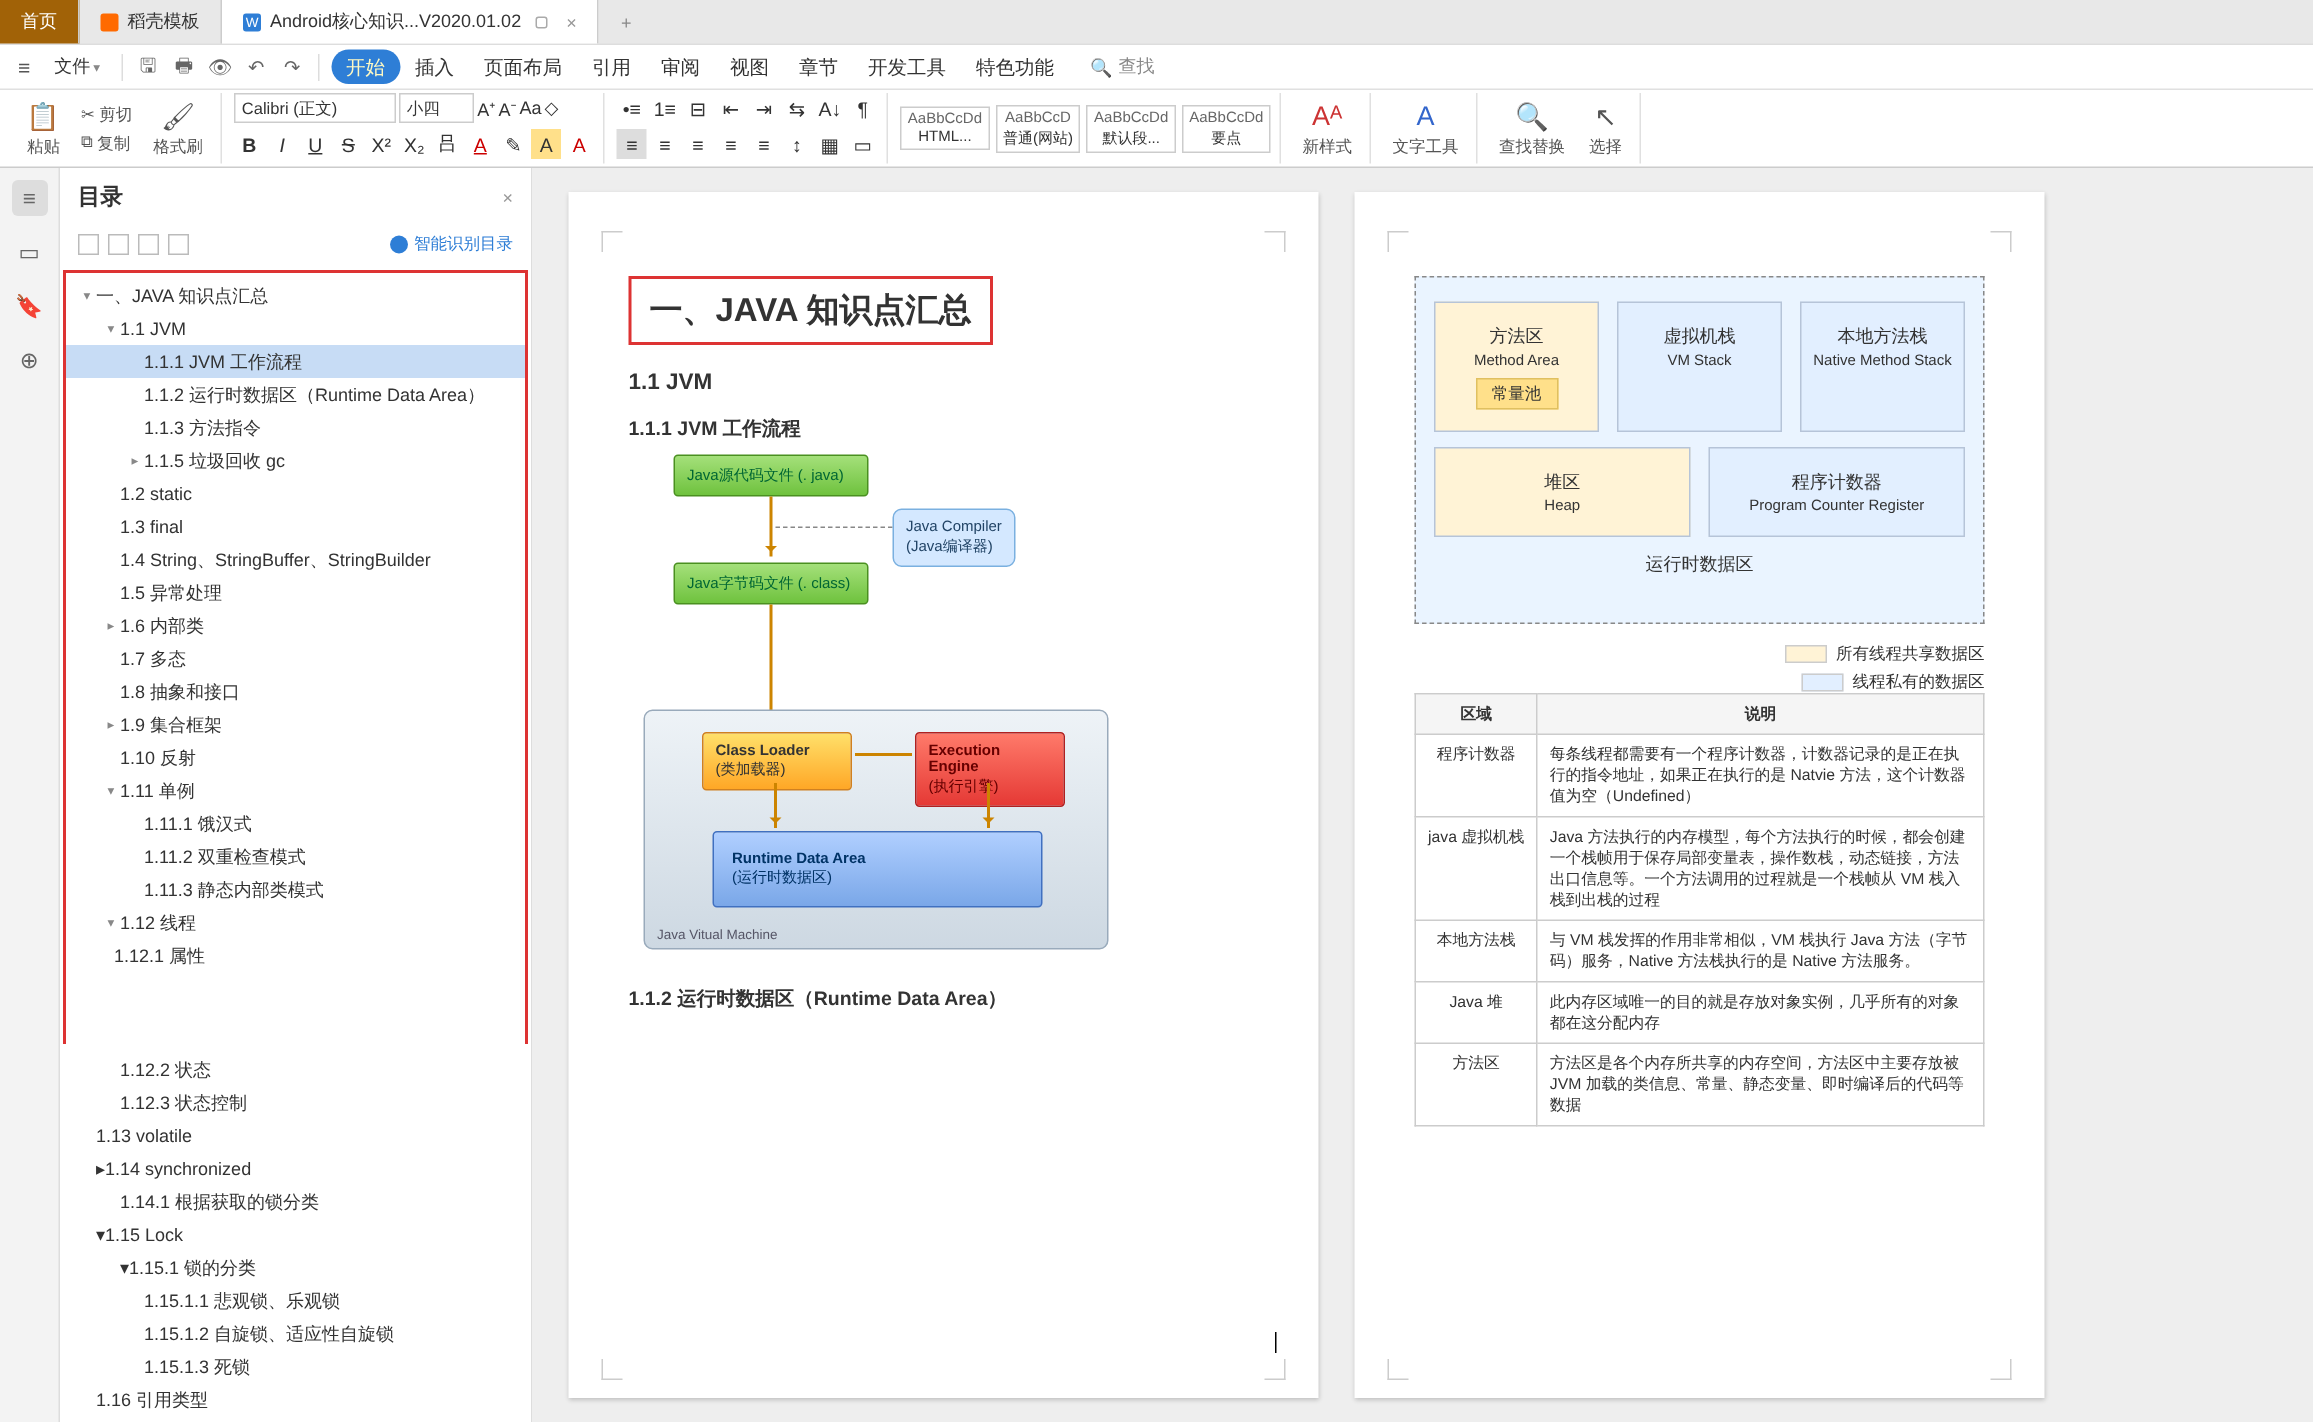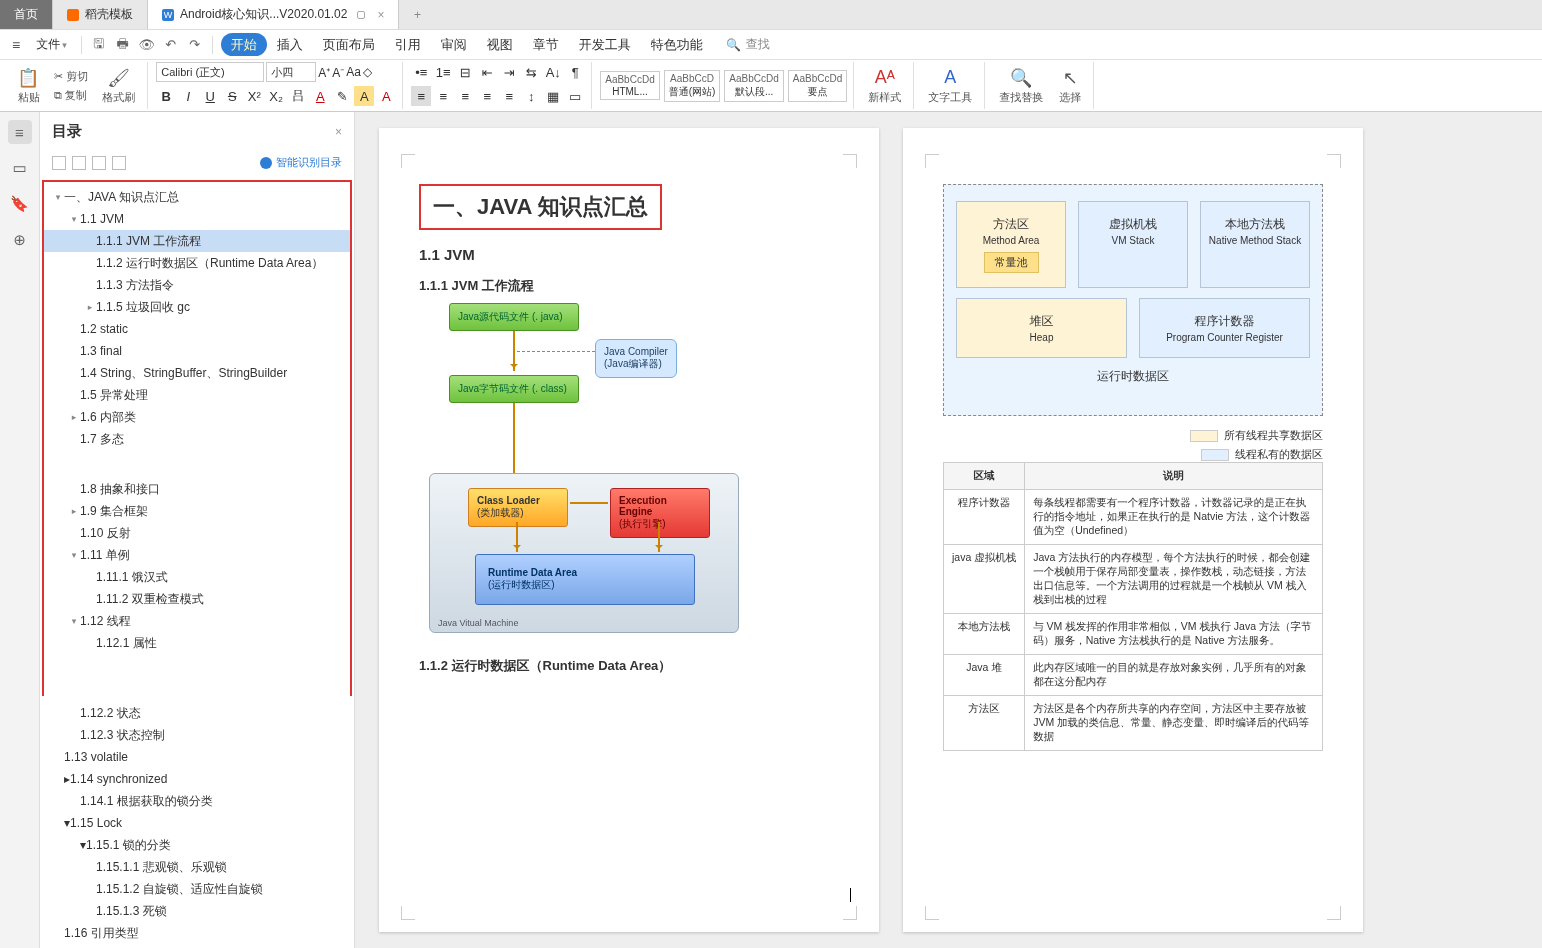--- a/index.html
+++ b/index.html
@@ -1,21 +1,21 @@
 <!DOCTYPE html>
 <html><head>
 <meta charset="utf-8">
 <style>
 *{box-sizing:border-box;margin:0;padding:0;font-family:"Microsoft YaHei",sans-serif}
 body{background:#f5f5f5;font-size:12px;color:#333;overflow:hidden}
 .app{display:flex;flex-direction:column;height:948px;width:1542px;background:#fff}
 
 .tabbar{display:flex;height:30px;background:#e8e8e8;border-bottom:1px solid #ddd;align-items:stretch}
 .tab{display:flex;align-items:center;padding:0 14px;gap:6px;border-right:1px solid #ccc;cursor:pointer;font-size:12px}
-.tab.home{background:#737373;color:#fff}
+.tab.home{background:#a16207;color:#fff}
 .tab.active{background:#fff}
 .tab .dot{width:12px;height:12px;border-radius:2px;display:inline-block}
 .tab .dot.orange{background:#ff6a00}
 .tab .dot.blue{background:#2e7ed6;color:#fff;font-size:9px;text-align:center;line-height:12px}
 .tab .state{width:8px;height:8px;border:1px solid #aaa;border-radius:2px;margin-left:4px}
 .tab .close{margin-left:6px;color:#999}
 .tab.add{width:36px;justify-content:center;color:#888;border-right:none}
 
 .menurow{display:flex;align-items:center;height:30px;padding:0 8px;gap:6px;border-bottom:1px solid #e0e0e0}
 .hamburger{font-size:14px;color:#555;padding:2px 4px}
@@ -332,21 +332,21 @@
             <span>1.5 异常处理</span>
           </div>
           <div class="nd" style="padding-left: 24px;">
             <span class="tw">▸</span>
             <span>1.6 内部类</span>
           </div>
           <div class="nd" style="padding-left: 24px;">
             <span class="tw"></span>
             <span>1.7 多态</span>
           </div>
-          <div class="nd" style="padding-left: 24px; margin-top: 28px;">
+          <div class="nd" style="padding-left: 24px;">
             <span class="tw"></span>
             <span>1.8 抽象和接口</span>
           </div>
           <div class="nd" style="padding-left: 24px;">
             <span class="tw">▸</span>
             <span>1.9 集合框架</span>
           </div>
           <div class="nd" style="padding-left: 24px;">
             <span class="tw"></span>
             <span>1.10 反射</span>
@@ -356,25 +356,29 @@
             <span>1.11 单例</span>
           </div>
           <div class="nd" style="padding-left: 40px;">
             <span class="tw"></span>
             <span>1.11.1 饿汉式</span>
           </div>
           <div class="nd" style="padding-left: 40px;">
             <span class="tw"></span>
             <span>1.11.2 双重检查模式</span>
           </div>
+          <div class="nd" style="padding-left: 40px;">
+            <span class="tw"></span>
+            <span>1.11.3 静态内部类模式</span>
+          </div>
           <div class="nd" style="padding-left: 24px;">
             <span class="tw">▾</span>
             <span>1.12 线程</span>
           </div>
-          <div class="nd" style="padding-left: 40px;">
+          <div class="nd" style="padding-left: 20px;">
             <span class="tw"></span>
             <span>1.12.1 属性</span>
           </div>
         </div>
       <div class="tree2" id="tree2">
           <div class="nd" style="padding-left: 40px;">
             <span class="tw"></span>
             <span>1.12.2 状态</span>
           </div>
           <div class="nd" style="padding-left: 40px;">

